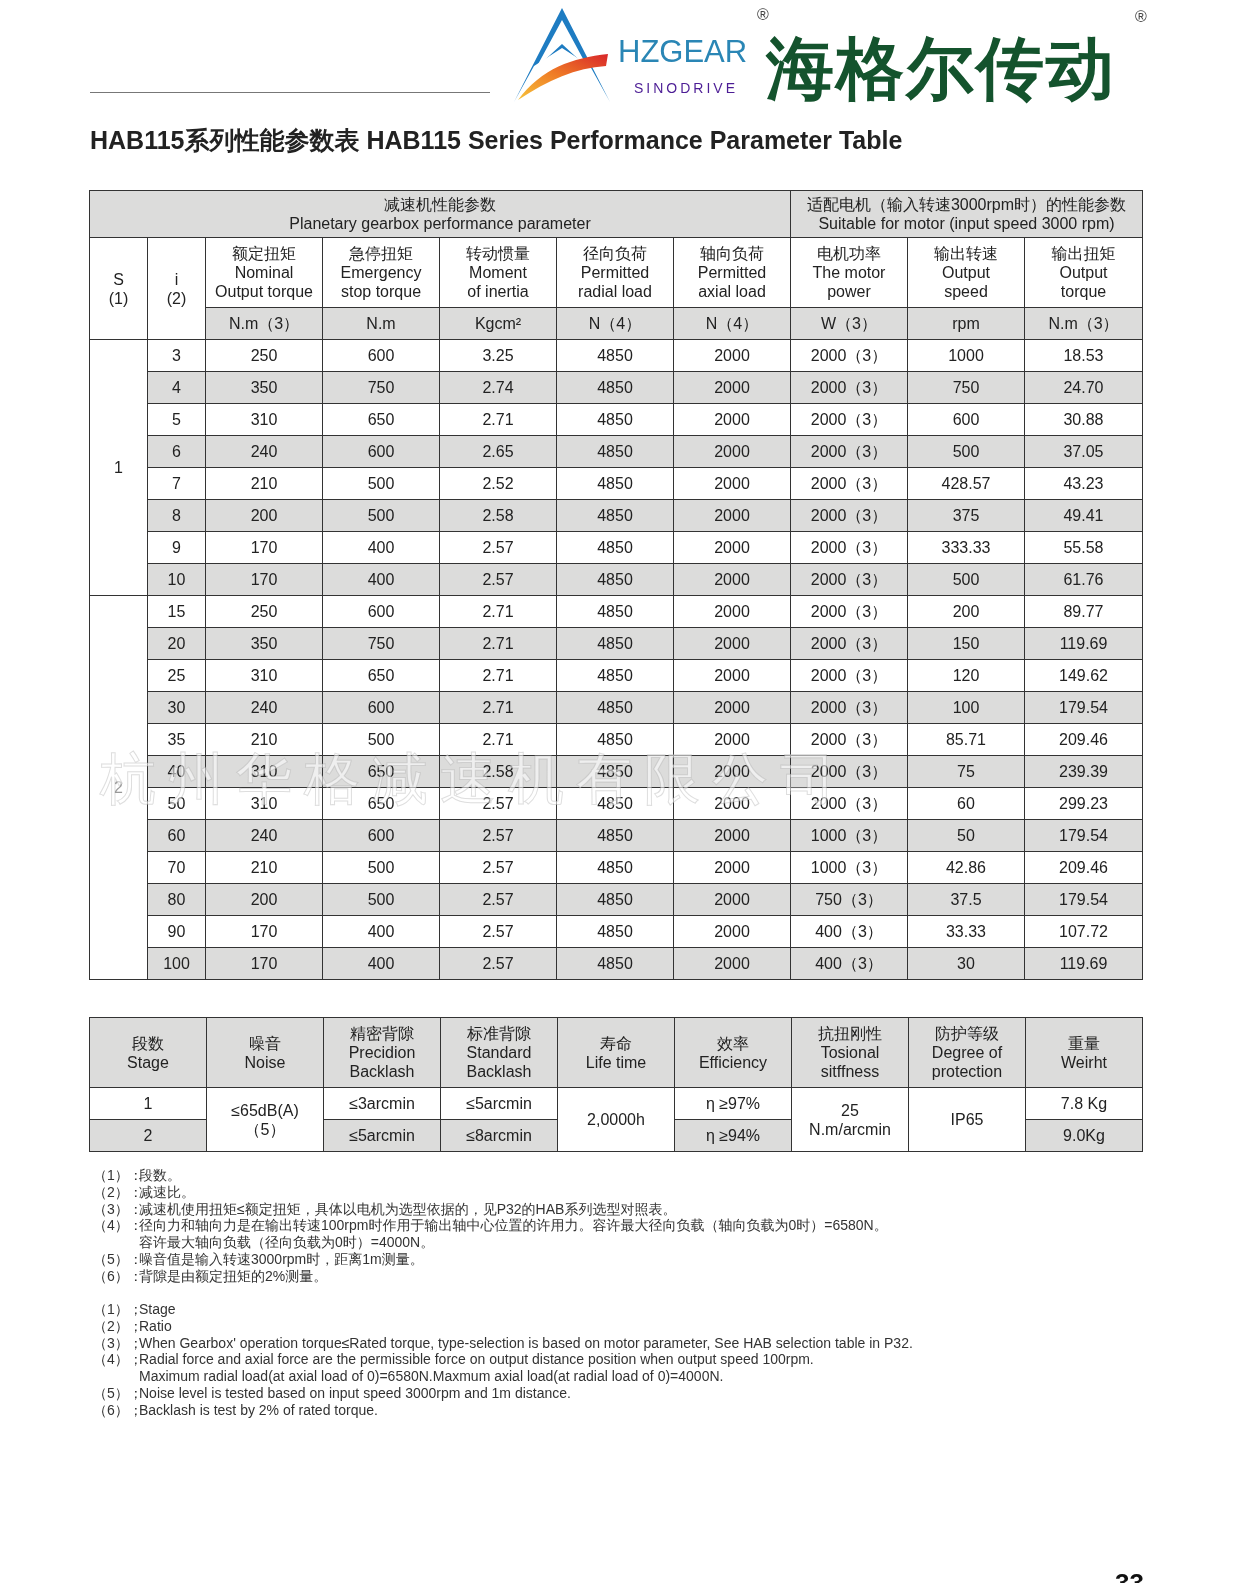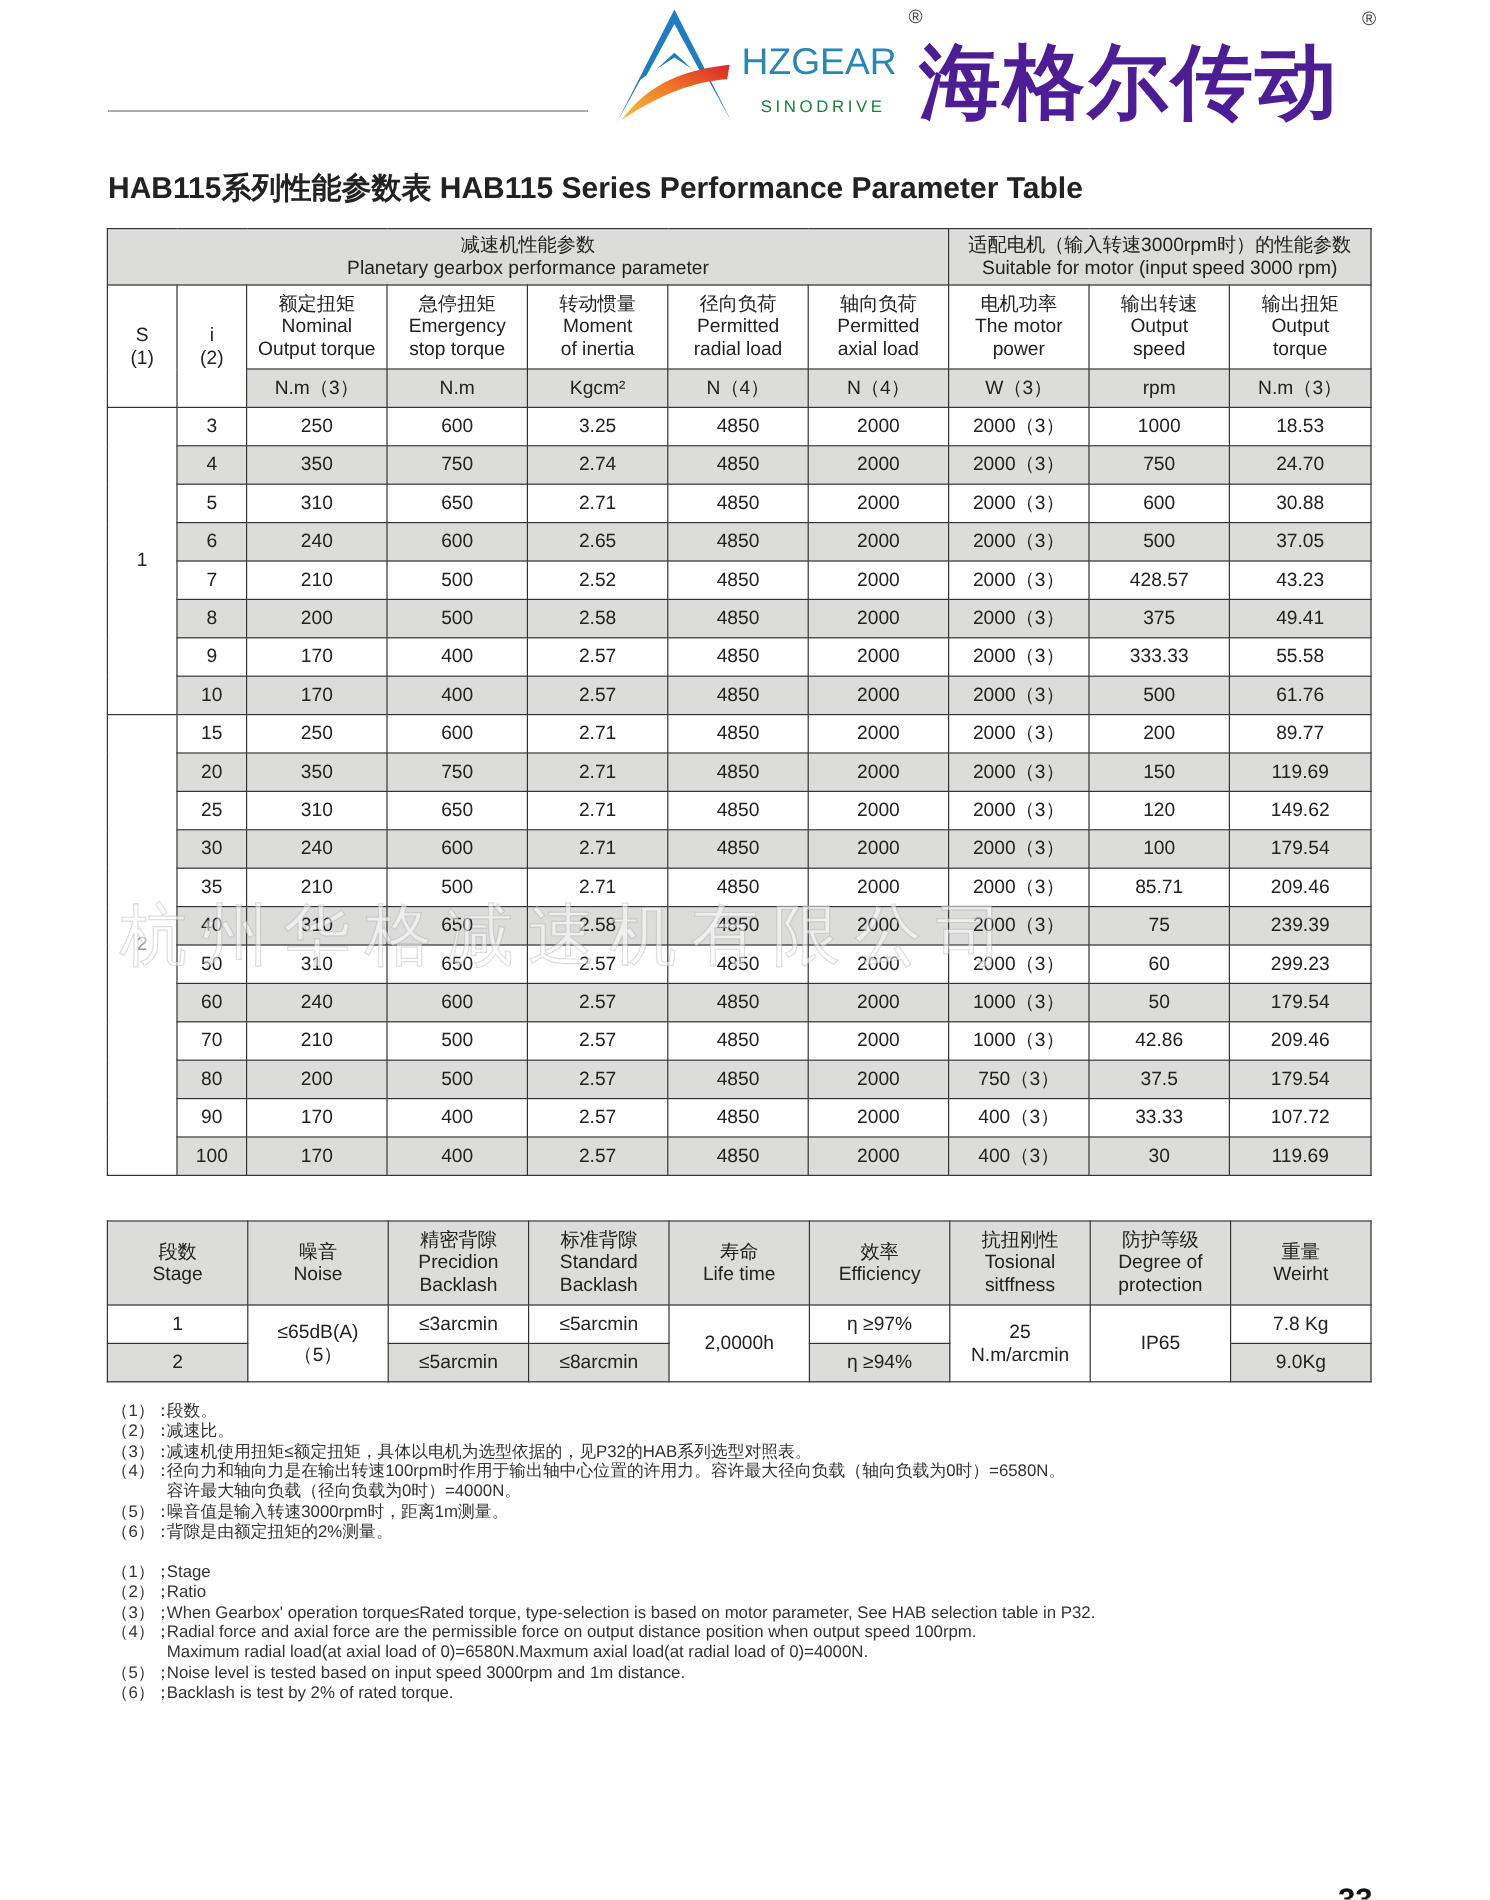--- a/index.html
+++ b/index.html
@@ -2,26 +2,26 @@
 <html><head>
 <meta charset="utf-8">
 <style>
   html, body { margin:0; padding:0; background:#ffffff; }
   body { width:1242px; height:1583px; position:relative; overflow:hidden; font-family:"Liberation Sans", "DejaVu Sans", sans-serif; color:#222; }
 
   
   .header-rule { position:absolute; left:90px; top:92px; width:400px; height:1px; background:#777; }
   .logo { position:absolute; left:512px; top:6px; width:100px; height:98px; }
   .brand-en { position:absolute; left:618px; top:34px; font-size:31px; color:#2a86b5; letter-spacing:0px; font-family:"Liberation Sans", sans-serif; }
-  .brand-sub { position:absolute; left:634px; top:80px; font-size:14px; color:#15803d; letter-spacing:3px; }
-  .brand-cn { position:absolute; left:766px; top:24px; font-size:68px; font-weight:bold; color:#4c1d95; letter-spacing:2px; font-family:"DejaVu Sans", sans-serif; }
+  .brand-sub { position:absolute; left:634px; top:80px; font-size:14px; color:#4c1d95; letter-spacing:3px; }
+  .brand-cn { position:absolute; left:766px; top:24px; font-size:68px; font-weight:bold; color:#14532d; letter-spacing:2px; font-family:"DejaVu Sans", sans-serif; }
   .reg1 { position:absolute; left:757px; top:6px; font-size:16px; color:#444; }
   .reg2 { position:absolute; left:1135px; top:8px; font-size:16px; color:#444; }
 
-  .page-title { position:absolute; left:90px; top:140px; font-size:25px; font-weight:bold; color:#222; letter-spacing:0px; }
+  .page-title { position:absolute; left:90px; top:124px; font-size:25px; font-weight:bold; color:#222; letter-spacing:0px; }
 
   table { border-collapse:collapse; position:absolute; left:89px; table-layout:fixed; }
   td, th { border:1px solid #333; text-align:center; vertical-align:middle; font-size:16px; font-weight:normal; padding:0; color:#222; line-height:19px; }
   .gray { background:#dcdcdb; }
   .white { background:#ffffff; }
   #perf-table { top:190px;padding-left:24px; }
   #perf-table tr.data td { height:31px; }
   #perf-table td.s-cell, #perf-table th.s-cell { background:#fff; }
   #perf-table { border:1.5px solid #555; }
 

